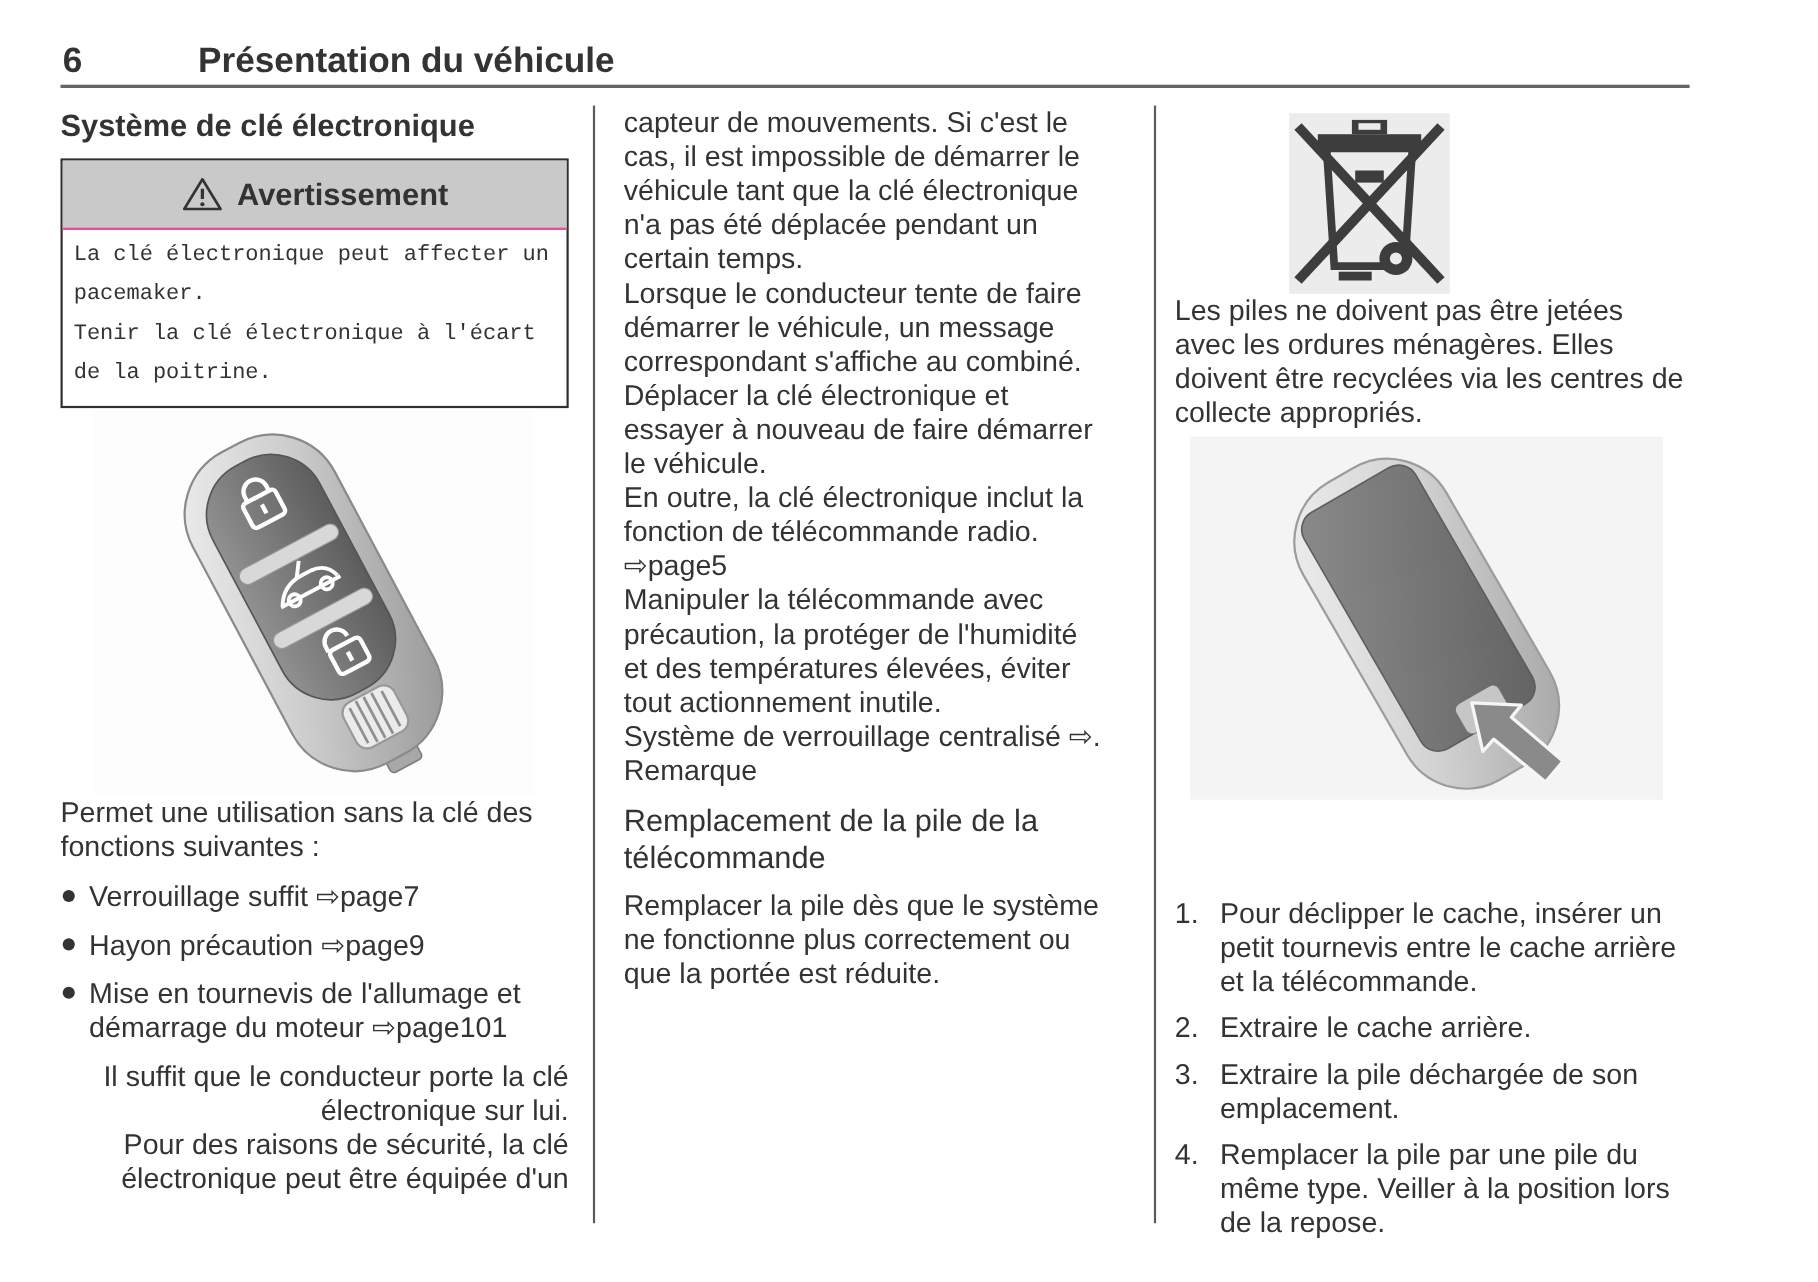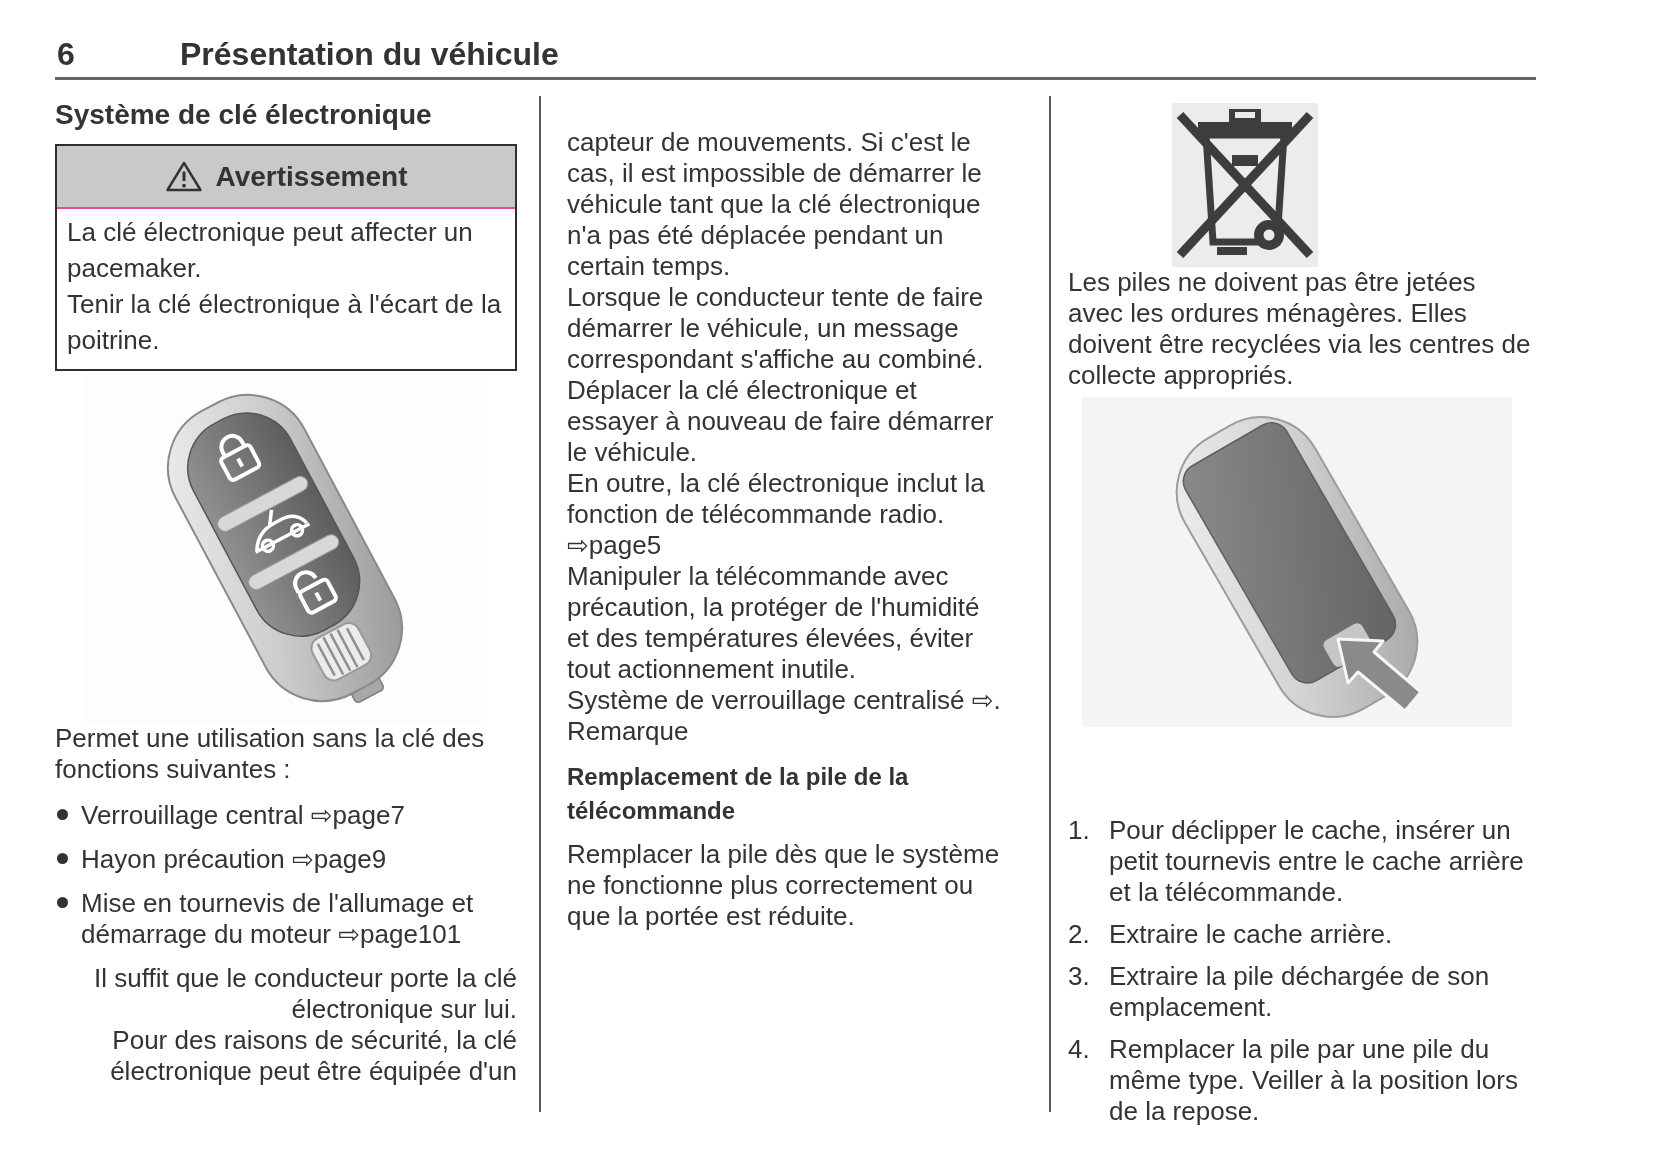--- a/index.html
+++ b/index.html
@@ -12,39 +12,39 @@
   }
   
   .page-num{position:absolute;left:57px;top:36px;font-size:32px;font-weight:700;line-height:36px;}
   .page-title{position:absolute;left:180px;top:36px;margin:0;font-size:32px;font-weight:700;line-height:36px;}
   .header-rule{position:absolute;left:55px;top:77px;width:1481px;height:3px;background:#666666;}
 
   
   .columns{position:absolute;left:55px;top:96px;display:flex;align-items:stretch;}
   .col{font-size:26px;line-height:31px;}
   .col1{width:462px;}
-  .col2{width:436px;margin-top:31px;}
+  .col2{width:436px;}
   .col3{width:466px;}
   .divider{width:2px;height:1016px;background:#5a5a5a;flex:none;}
   .d1{margin-left:22px;margin-right:26px;}
   .d2{margin-left:46px;margin-right:17px;}
 
   h2.sec{font-size:28px;line-height:33px;font-weight:700;margin:2px 0 13px 0;}
-  h3.sec{font-size:24px;line-height:34px;font-weight:700;margin:13px 0 11px 0;}
+  h3.sec{font-size:28px;line-height:34px;font-weight:400;margin:13px 0 11px 0;}
   .line{margin:0;}
   p.block{margin:0;}
 
   
   .warning-box{border:2px solid #2f2f2f;}
   .warning-header{
     height:61px;background:#c9c9c9;border-bottom:2px solid #ec4899;
     display:flex;align-items:center;justify-content:center;gap:13px;
     font-size:28px;font-weight:700;
   }
-  .warning-body{padding:5px 12px 11px 10px;font-size:26px;line-height:36px;}
+  .warning-body{padding:5px 12px 11px 10px;font-size:20px;line-height:36px;font-family:Liberation Mono, monospace;}
 
   
   .fig{flex:none;}
   .fig-key-front{width:400px;height:350px;margin:2px 0 0 30px;background:#fdfdfd;}
   .fig-weee{width:146px;height:164px;margin:7px 0 0 104px;background:#ececec;}
   .fig-key-back{width:430px;height:330px;margin:6px 0 0 14px;background:#f4f4f4;}
 
   
   ul.dots{list-style:none;margin:15px 0 0 0;padding:0;}
   ul.dots li{position:relative;padding-left:26px;margin:0 0 13px 0;}
@@ -128,21 +128,21 @@
           </g>
         </g>
       </svg>
     </div>
 
     <p class="block intro">Permet une utilisation sans la clé des fonctions suivantes :</p>
 
     <ul class="dots">
       <li>
         <span class="bullet-dot"></span>
-        <span>Verrouillage central ⇨page7</span>
+        <span>Verrouillage suffit ⇨page7</span>
       </li>
       <li>
         <span class="bullet-dot"></span>
         <span>Hayon précaution ⇨page9</span>
       </li>
       <li>
         <span class="bullet-dot"></span>
         <span>Mise en tournevis de l'allumage et démarrage du moteur ⇨page101</span>
       </li>
     </ul>

